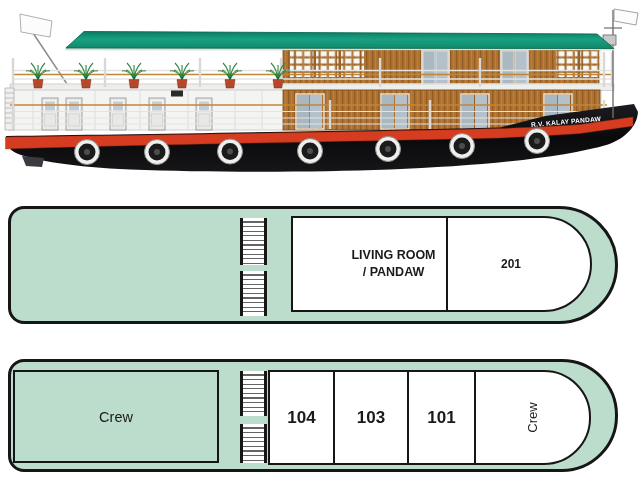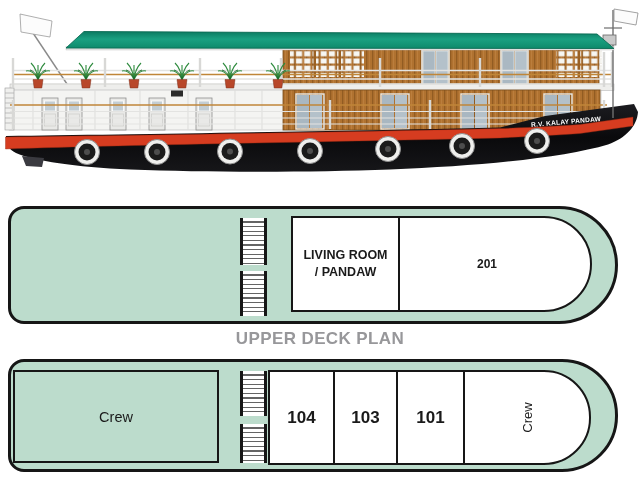--- a/index.html
+++ b/index.html
@@ -18,24 +18,24 @@
         background:repeating-linear-gradient(180deg,#ffffff 0 3.4px,#646464 3.4px 4.6px);}
   .st-u1{left:240px;top:218px;height:47px;}
   .st-u2{left:240px;top:271px;height:45px;}
   .st-m1{left:240px;top:371px;height:45px;}
   .st-m2{left:240px;top:424px;height:39px;}
   .rooms{position:absolute;display:flex;background:#ffffff;border:2.3px solid #161616;overflow:hidden;}
   .rooms-upper{left:291px;top:216px;width:301px;height:96px;border-radius:0 48px 48px 0;}
   .rooms-main{left:268px;top:370px;width:323px;height:95px;border-radius:0 47px 47px 0;}
   .cell{display:flex;align-items:center;justify-content:center;color:#1a1a1a;}
   .wall{border-right:2.3px solid #161616;text-align:center;}
-  .living{width:107px;flex-direction:column;font-weight:bold;font-size:12.5px;line-height:1.4;text-align:right;}
+  .living{width:107px;flex-direction:column;font-weight:bold;font-size:12.5px;line-height:1.4;text-align:right;margin-left:48px;}
   .cabin-lg{flex:1;font-weight:bold;font-size:12px;padding-right:16px;}
   .cabin{font-weight:bold;font-size:17px;}
-  .c104{width:65px;} .c103{width:63px;} .c102{width:66px;} .c101{width:67px;}
+  .c104{width:65px;} .c103{width:74px;} .c102{width:66px;} .c101{width:67px;}
   .bow-crew{flex:1;font-size:13px;font-weight:normal;}
   .bow-crew span{display:inline-block;transform:rotate(-90deg);}
   .crew-box{position:absolute;left:13px;top:370px;width:206px;height:93px;border:2.3px solid #161616;
         display:flex;align-items:center;justify-content:center;font-size:14.5px;color:#1a1a1a;}
   svg text{font-family:"Liberation Sans",sans-serif;}
 </style>
 </head>
 <body>
 
 <div class="page">
@@ -249,21 +249,20 @@
   <div class="deck upper-deck"></div>
   <div class="stairs st-u1"></div>
   <div class="stairs st-u2"></div>
   <div class="rooms rooms-upper">
     <div class="cell living wall">
       <div>LIVING ROOM</div>
       <div>/ PANDAW</div>
     </div>
     <div class="cell cabin-lg">201</div>
   </div>
-  <div class="section-label label-upper">UPPER DECK PLAN</div>
 
   
   <div class="deck main-deck"></div>
   <div class="crew-box">Crew</div>
   <div class="stairs st-m1"></div>
   <div class="stairs st-m2"></div>
   <div class="rooms rooms-main">
     <div class="cell cabin c104 wall">104</div>
     <div class="cell cabin c103 wall">103</div>
     <div class="cell cabin c101 wall">101</div>

